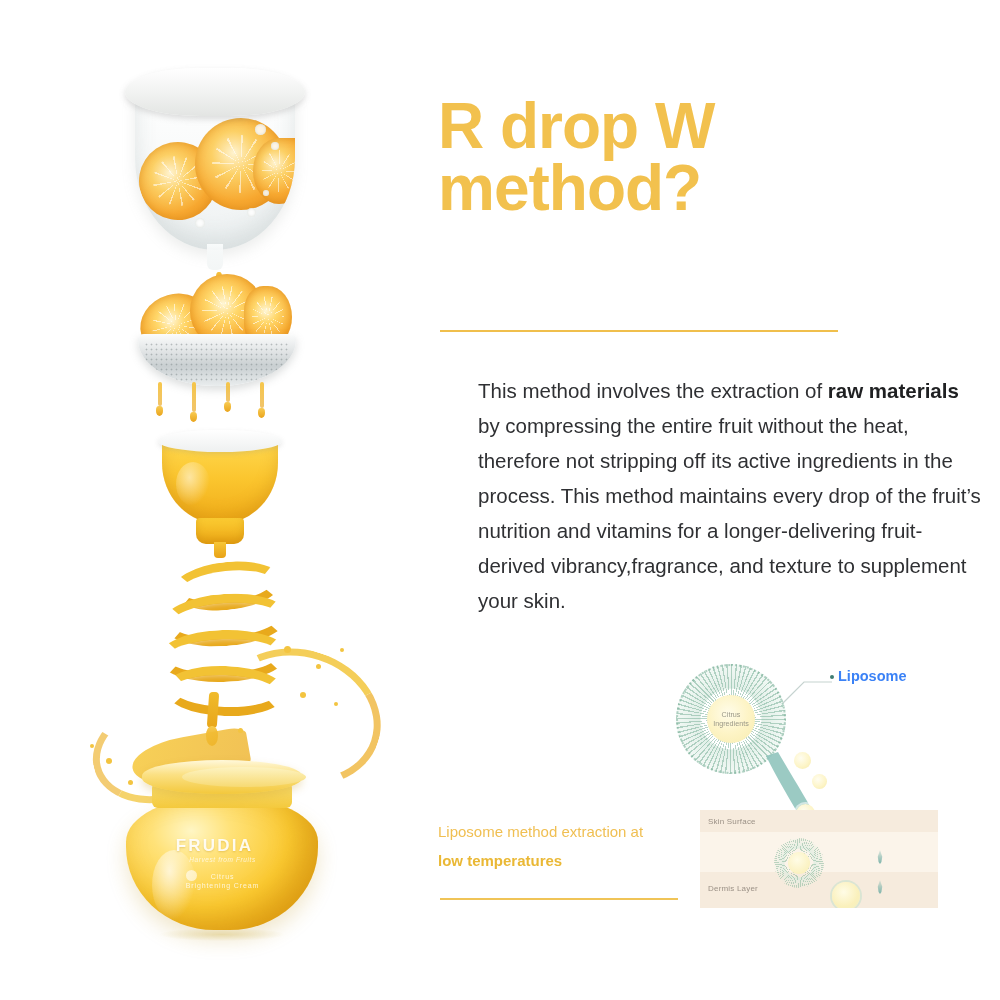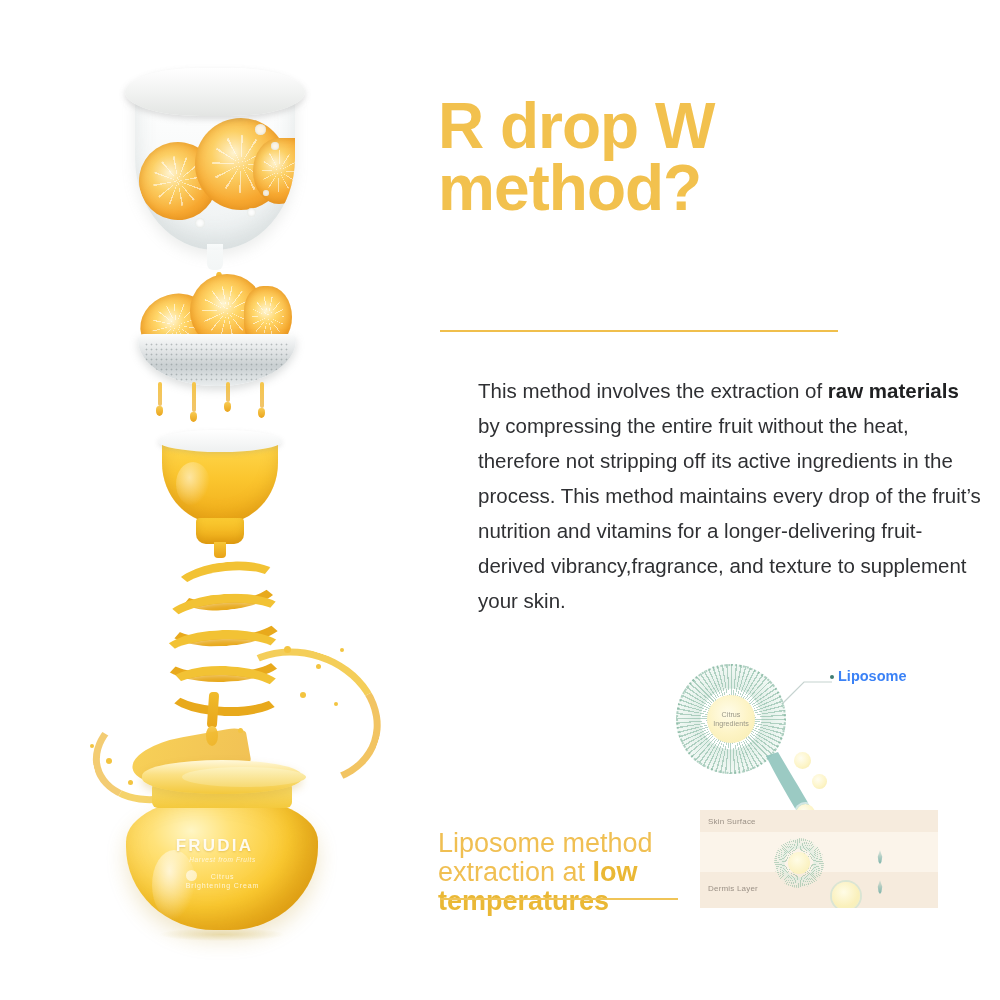--- a/index.html
+++ b/index.html
@@ -159,21 +159,21 @@
 
   .body-copy{
     position:absolute;left:6px;top:352px;width:508px;
     font-size:20.5px;line-height:35px;color:#2f3033;font-weight:400;margin-left:40px;
   }
   .body-copy b{font-weight:700;color:#1f2022;}
 
   
   .lipo-caption{
     position:absolute;left:6px;top:802px;width:230px;
-    font-size:27px;line-height:29px;color:#f0bf52;font-weight:400;
+    font-size:15px;line-height:29px;color:#f0bf52;font-weight:400;
   }
   .lipo-caption b{font-weight:700;color:#eab835;}
   .rule-bottom{position:absolute;left:8px;top:898px;width:238px;height:2px;background:#f0c457;}
 
   
   .diagram{position:absolute;left:228px;top:642px;width:340px;height:290px;}
 
   .lipo-circle{position:absolute;left:16px;top:22px;width:110px;height:110px;border-radius:50%;
     background:
       repeating-conic-gradient(from 0deg, rgba(125,178,155,.55) 0deg 1.6deg, rgba(255,255,255,0) 1.6deg 5deg),

